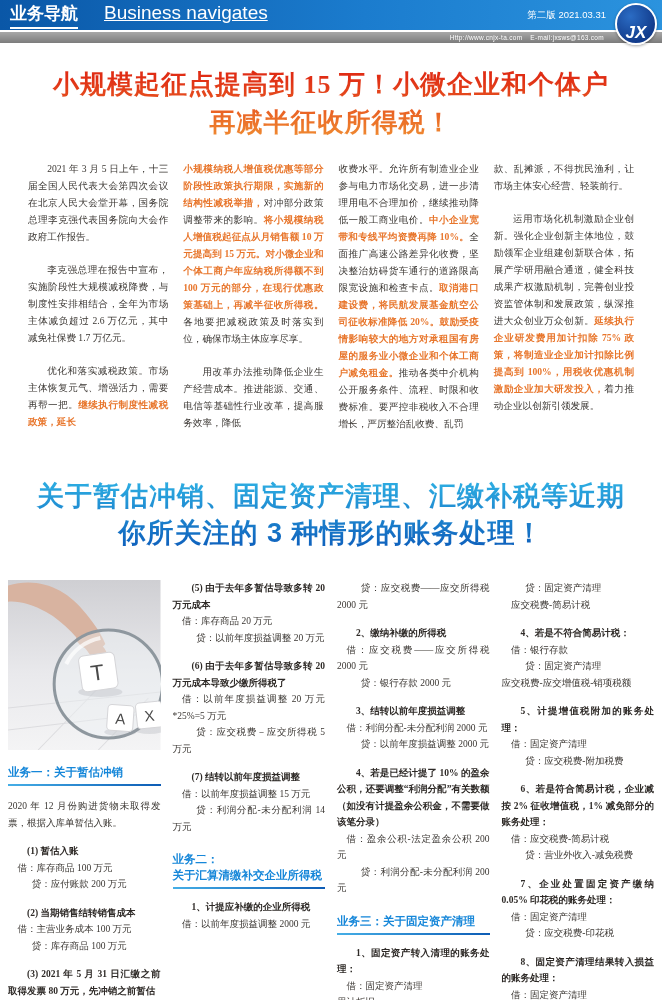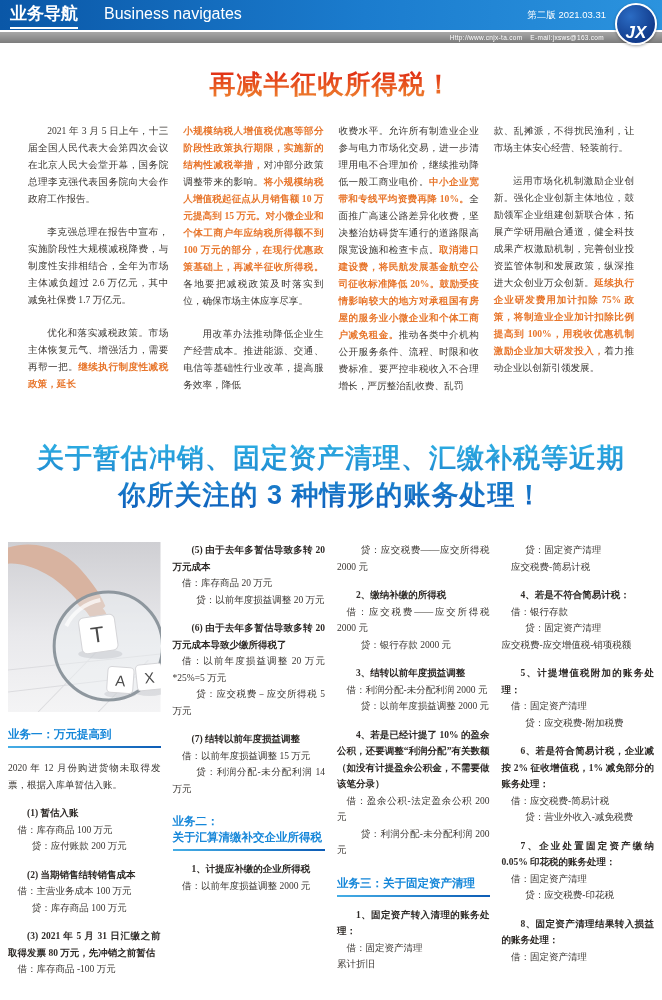--- a/index.html
+++ b/index.html
@@ -5,21 +5,21 @@
   html,body{margin:0;padding:0;background:#e9e9e9;}
   .page{position:relative;width:662px;height:1000px;margin:0 auto;background:#ffffff;overflow:hidden;
         font-family:"Liberation Serif","DejaVu Serif",serif;color:#3a3632;}
   
   .topbar{position:absolute;left:0;top:0;width:662px;height:30px;
           background:linear-gradient(90deg,#0a57a7 0%,#1b7cce 55%,#2b93de 100%);
           display:flex;align-items:center;justify-content:space-between;
           font-family:"Liberation Sans","DejaVu Sans",sans-serif;}
   .brand{display:flex;align-items:baseline;gap:26px;padding-left:10px;}
   .brand-cn{color:#fff;font-size:17px;font-weight:bold;border-bottom:2px solid #fff;padding-bottom:2px;}
-  .brand-en{color:#fff;font-size:16px;}
+  .brand-en{color:#fff;font-size:19px;text-decoration:underline;}
   .edition{color:#fff;font-size:9.5px;padding-right:56px;}
   .graybar{position:absolute;left:0;top:32px;width:662px;height:11px;
            background:linear-gradient(180deg,#a8a8a8,#7c7c7c);
            display:flex;align-items:center;justify-content:flex-end;gap:8px;
            font-family:"Liberation Sans","DejaVu Sans",sans-serif;font-size:6.5px;color:#fff;
            padding-right:58px;box-sizing:border-box;letter-spacing:.3px;}
   .logo{position:absolute;right:5px;top:3px;width:42px;height:42px;border-radius:50%;
         background:radial-gradient(circle at 35% 30%,#2b6cc4,#123c8c 70%);
         border:2px solid #fff;box-shadow:0 1px 3px rgba(0,0,0,.35);box-sizing:border-box;
         display:flex;align-items:flex-end;justify-content:center;}
@@ -73,20 +73,21 @@
   <div class="graybar">
     <span>Http://www.cnjx-ta.com</span>
     <span>E-mail:jxsws@163.com</span>
   </div>
 
   <div class="logo">
     <span>JX</span>
   </div>
 
   <h1 class="t1">
+    <span class="t1l">小规模起征点提高到 15 万！小微企业和个体户</span>
     <span class="t1l">再减半征收所得税！</span>
   </h1>
 
   <section class="a1cols">
     <div class="a1col">
         <div class="a1p ind"><span>2021 年 3 月 5 日上午，十三届全国人民代表大会第四次会议在北京人民大会堂开幕，国务院总理李克强代表国务院向大会作政府工作报告。</span></div>
         <div class="a1p ind"><span>李克强总理在报告中宣布，实施阶段性大规模减税降费，与制度性安排相结合，全年为市场主体减负超过 2.6 万亿元，其中减免社保费 1.7 万亿元。</span></div>
         <div class="a1p ind"><span>优化和落实减税政策。市场主体恢复元气、增强活力，需要再帮一把。</span><span class="hl">继续执行制度性减税政策，延长</span></div>
       </div>
     <div class="a1col">
@@ -145,21 +146,21 @@
             <text x="112" y="144" transform="rotate(4 112 138)" font-family="Liberation Sans, sans-serif" font-size="15" fill="#4a4a4a" text-anchor="middle">A</text>
           </g>
           <g>
             <ellipse cx="141" cy="150" rx="15" ry="4" fill="#9aa0a6" opacity="0.25"></ellipse>
             <rect x="128" y="122" width="26" height="26" rx="4" fill="#ffffff" stroke="#d5d5d8" transform="rotate(-6 141 135)"></rect>
             <text x="141" y="141" transform="rotate(-6 141 135)" font-family="Liberation Sans, sans-serif" font-size="15" fill="#4a4a4a" text-anchor="middle">X</text>
           </g>
         </svg>
       </div>
     <div class="sech">
-          <div>业务一：万元提高到</div>
+          <div>业务一：关于暂估冲销</div>
           <div class="secline"></div>
         </div>
         <div class="pp i0 gap1">2020 年 12 月份购进货物未取得发票，根据入库单暂估入账。</div>
         <div class="ln bold i2 gap1">(1) 暂估入账</div>
         <div class="ln i1">借：库存商品 100 万元</div>
         <div class="ln i3">贷：应付账款 200 万元</div>
         <div class="ln bold i2 gap1">(2) 当期销售结转销售成本</div>
         <div class="ln i1">借：主营业务成本 100 万元</div>
         <div class="ln i3">贷：库存商品 100 万元</div>
         <div class="ln bold i2 gap1">(3) 2021 年 5 月 31 日汇缴之前取得发票 80 万元，先冲销之前暂估</div>

